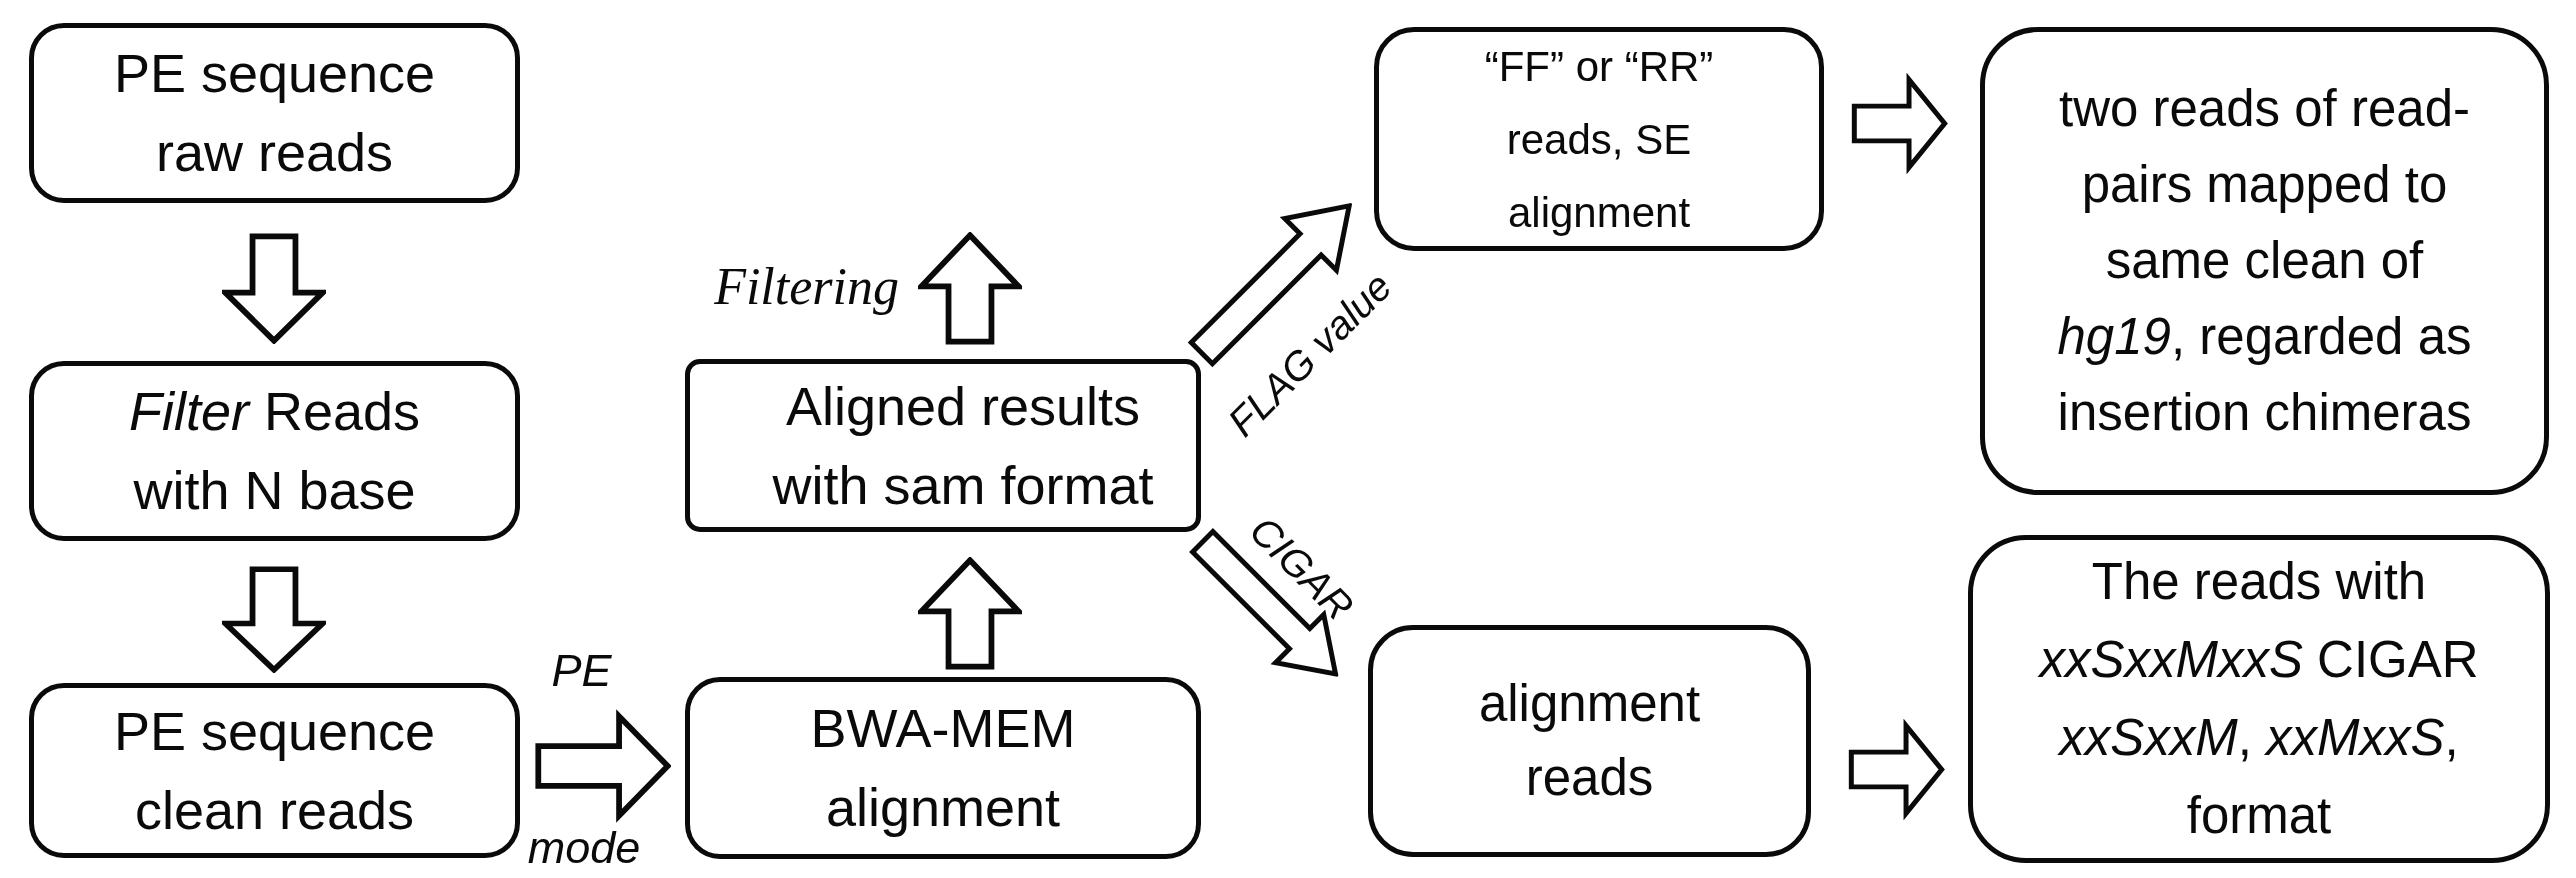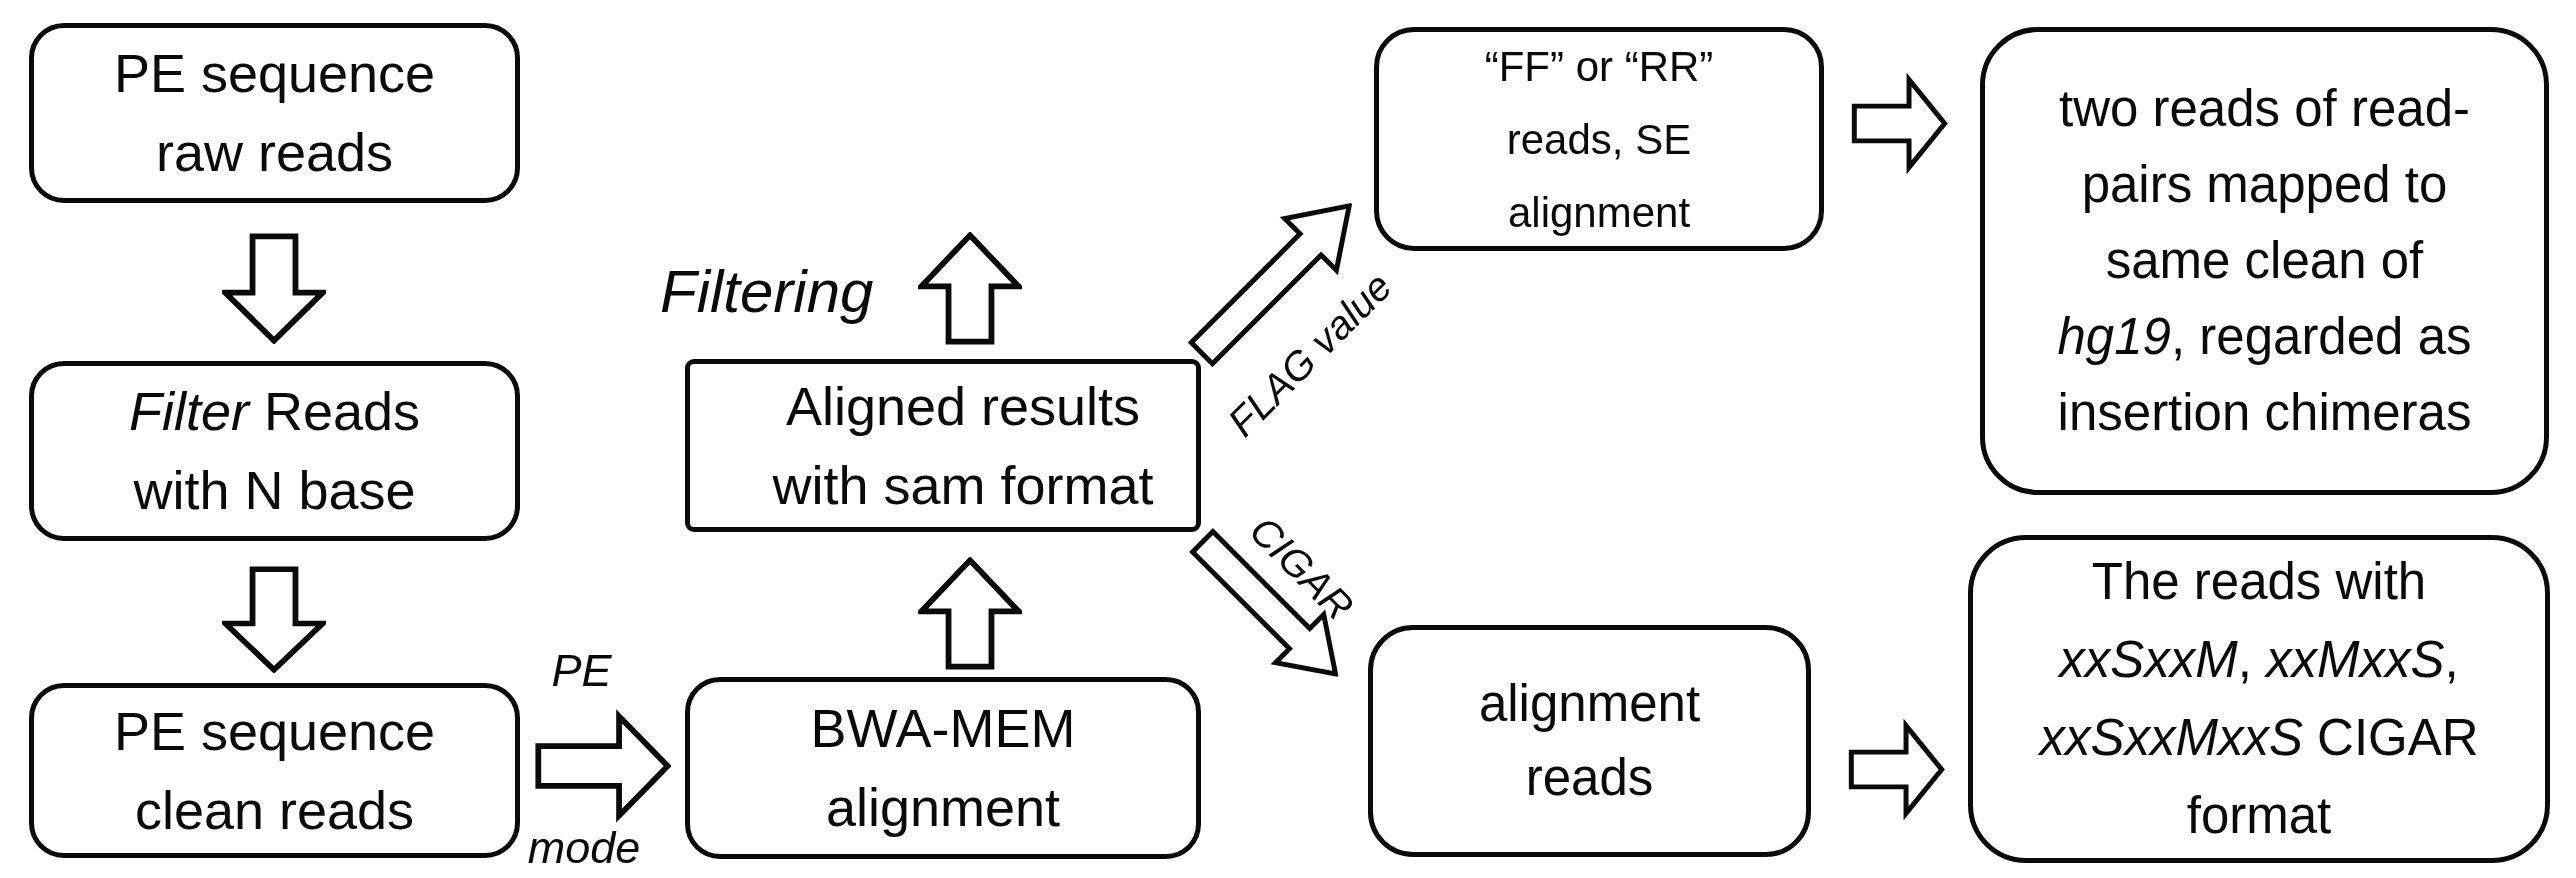--- a/index.html
+++ b/index.html
@@ -61,21 +61,21 @@
   </div>
 
   <div class="box" style="left:29px; top:683px; width:491px; height:175px; border-radius:35px; font-size:54px; line-height:79px;">
     <div class="box-lines">
         <div class="line"><span>PE sequence</span></div>
         <div class="line"><span>clean reads</span></div>
       </div>
   </div>
 
 
-  <div class="box" style="left:685px; top:359px; width:516px; height:173px; border-radius:9px; font-size:54px; line-height:79px;padding-left:40px;">
+  <div class="box" style="left:685px; top:359px; width:516px; height:173px; border-radius:15px; font-size:54px; line-height:79px;padding-left:40px;">
     <div class="box-lines">
         <div class="line"><span>Aligned results</span></div>
         <div class="line"><span>with sam format</span></div>
       </div>
   </div>
 
   <div class="box" style="left:685px; top:677px; width:516px; height:182px; border-radius:35px; font-size:54px; line-height:79px;">
     <div class="box-lines">
         <div class="line"><span>BWA-MEM</span></div>
         <div class="line"><span>alignment</span></div>
@@ -103,22 +103,22 @@
         <div class="line"><span>pairs mapped to</span></div>
         <div class="line"><span>same clean of</span></div>
         <div class="line"><span class="it">hg19</span><span>, regarded as</span></div>
         <div class="line"><span>insertion chimeras</span></div>
       </div>
   </div>
 
   <div class="box" style="left:1968px; top:535px; width:582px; height:328px; border-radius:58px; font-size:51px; line-height:78px;">
     <div class="box-lines">
         <div class="line"><span>The reads with</span></div>
+        <div class="line"><span class="it">xxSxxMxxS</span><span> CIGAR</span></div>
         <div class="line"><span class="it">xxSxxM</span><span>, </span><span class="it">xxMxxS</span><span>,</span></div>
-        <div class="line"><span class="it">xxSxxMxxS</span><span> CIGAR</span></div>
         <div class="line"><span>format</span></div>
       </div>
   </div>
 
   <div class="arrow" style="left:222px; top:233px; width:104px; height:111px;">
     <svg viewBox="0 0 126 134" preserveAspectRatio="none">
       <polygon points="37,4 89,4 89,72 122,72 63,130 4,72 37,72" fill="#ffffff" stroke="#0a0a0a" stroke-width="7"></polygon>
     </svg>
   </div>
 
@@ -163,21 +163,21 @@
       <polygon points="4,32 190,32 190,6 256,50 190,94 190,68 4,68" fill="#ffffff" stroke="#0a0a0a" stroke-width="6"></polygon>
     </svg>
   </div>
 
   <div class="arrow rot45" style="left:1172px; top:569px; width:194px; height:78px;">
     <svg viewBox="0 0 235 95" preserveAspectRatio="none">
       <polygon points="4,30 170,30 170,6 231,47 170,89 170,65 4,65" fill="#ffffff" stroke="#0a0a0a" stroke-width="6"></polygon>
     </svg>
   </div>
 
-  <div class="lbl" style="left:660px; top:257px; width:239px; font-size:60px; text-align:left;">Filtering</div>
+  <div class="lbl" style="left:660px; top:257px; width:239px; font-size:52px; text-align:right;font-family:Liberation Serif, serif;">Filtering</div>
 
   <div class="lbl center" style="left:532px; top:645px; width:99px; font-size:45px;">PE</div>
 
   <div class="lbl center" style="left:516px; top:822px; width:136px; font-size:45px;">mode</div>
 
   <div class="lbl center rot-45" style="left:1182px; top:332px; width:256px; font-size:40px;">FLAG value</div>
 
   <div class="lbl center rot45" style="left:1215px; top:546px; width:173px; font-size:40px;">CIGAR</div>
 
 </div>

